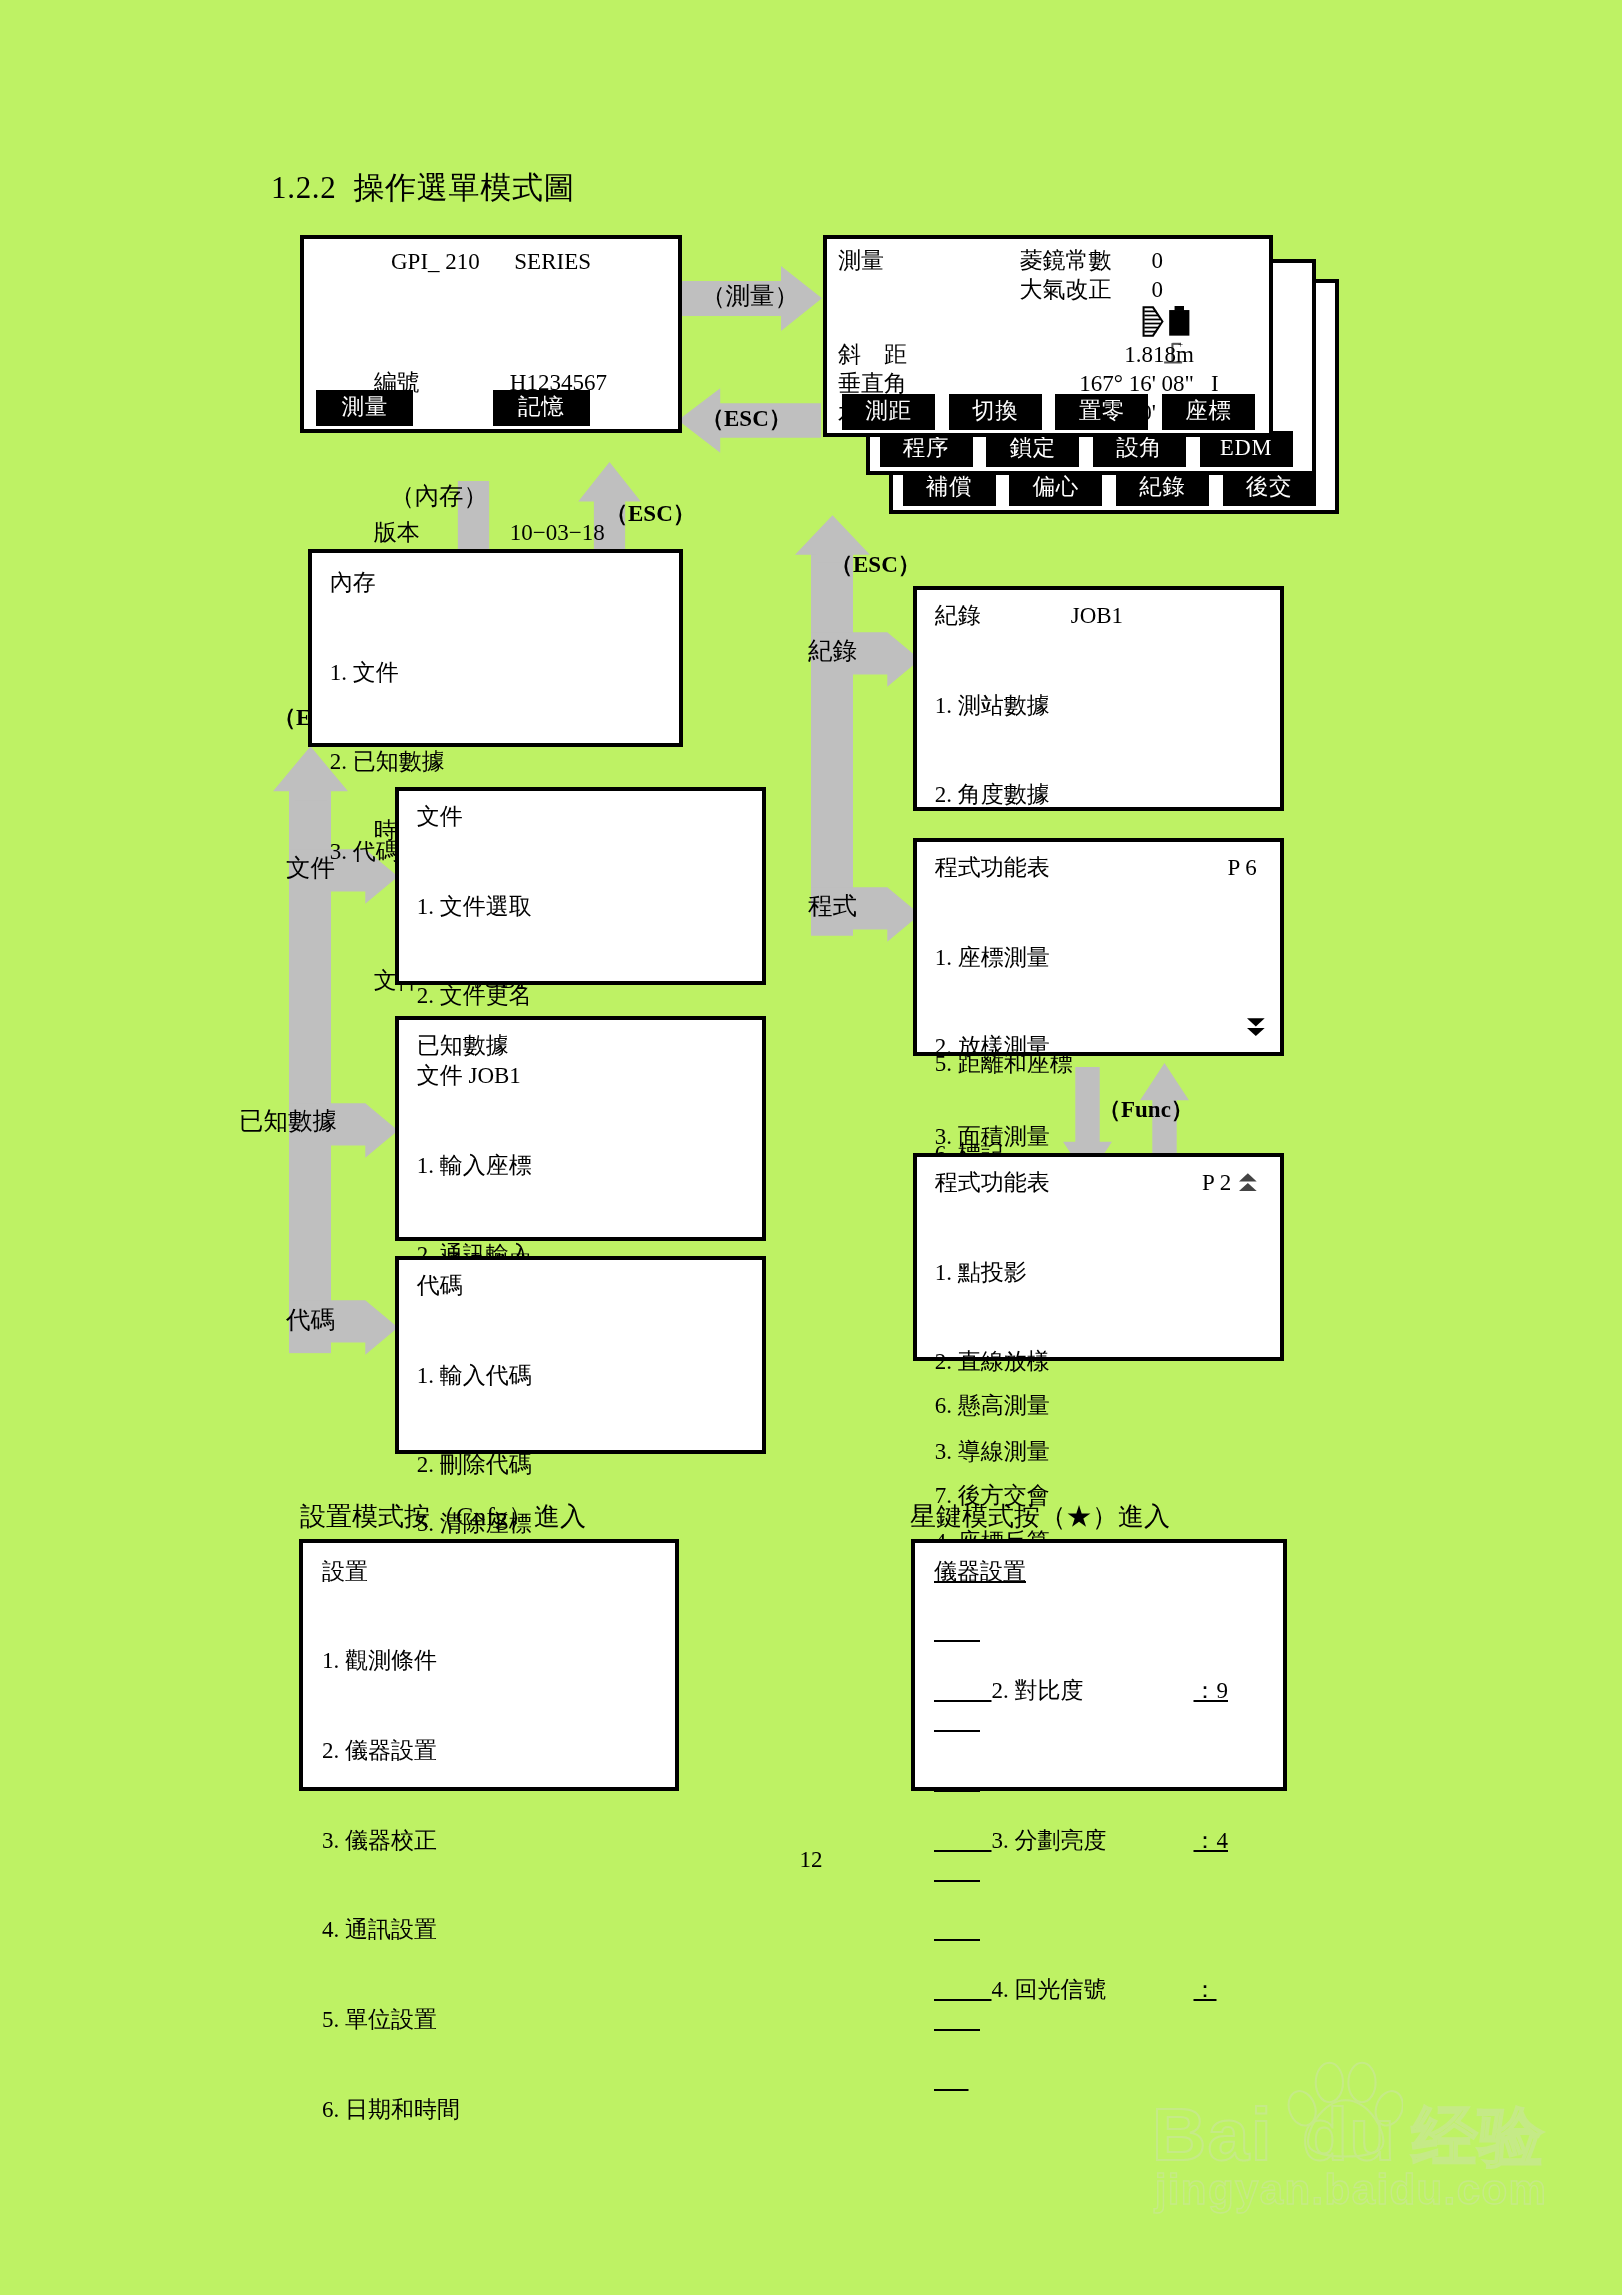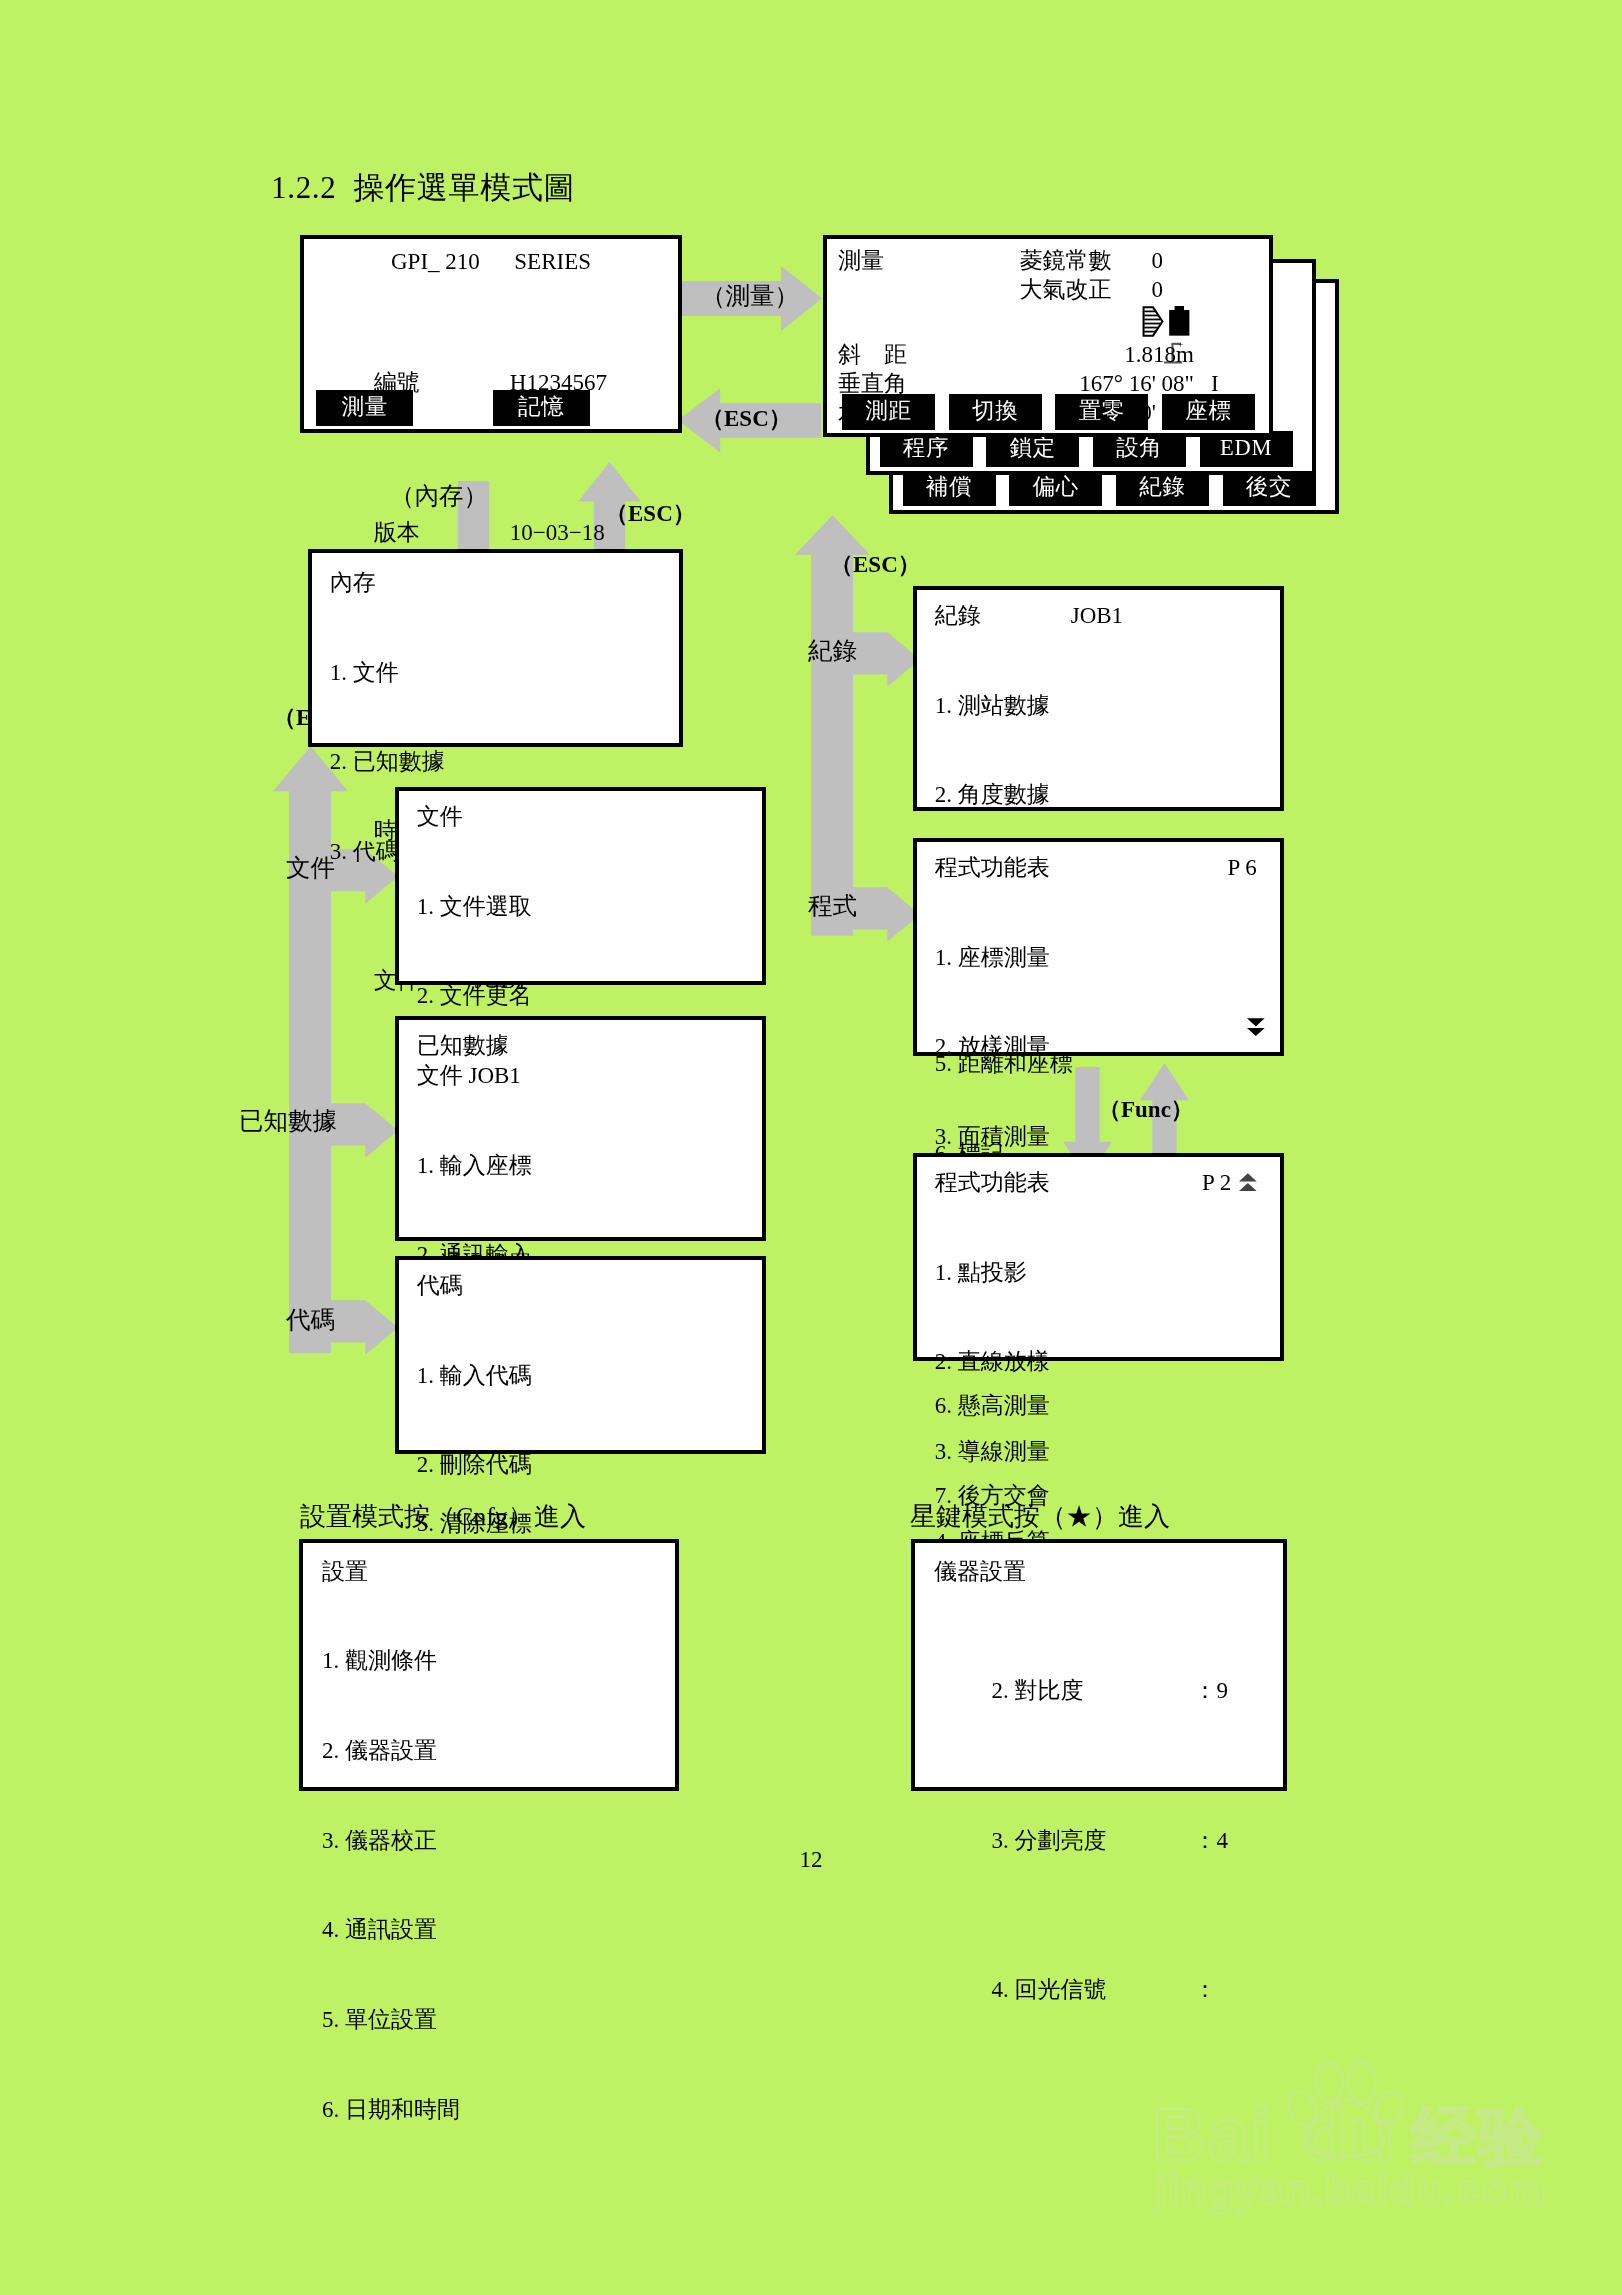--- a/index.html
+++ b/index.html
@@ -458,21 +458,21 @@
         <span class="rowline">2. 儀器設置</span>
         <span class="rowline">3. 儀器校正</span>
         <span class="rowline">4. 通訊設置</span>
         <span class="rowline">5. 單位設置</span>
         <span class="rowline">6. 日期和時間</span>
       </div>
     </div>
   </div>
 
   <div class="caption" style="left:910px;top:1499px;">星鍵模式按（★）進入</div>
-  <div class="lcd" style="left:911px;top:1539px;width:376px;height:252px;">
+  <div class="lcd" style="left:911px;top:1539px;width:376px;height:252px;text-decoration:underline;">
     <div class="lcd-inner" style="padding:13.6px 19px;">
       <div class="mtitle">儀器設置</div>
       <div class="mlist">
         <span class="rowline">
           <span style="display:inline-block;width:202px;">2. 對比度</span><span>：9</span>
         </span>
         <span class="rowline">
           <span style="display:inline-block;width:202px;">3. 分劃亮度</span><span>：4</span>
         </span>
         <span class="rowline">

